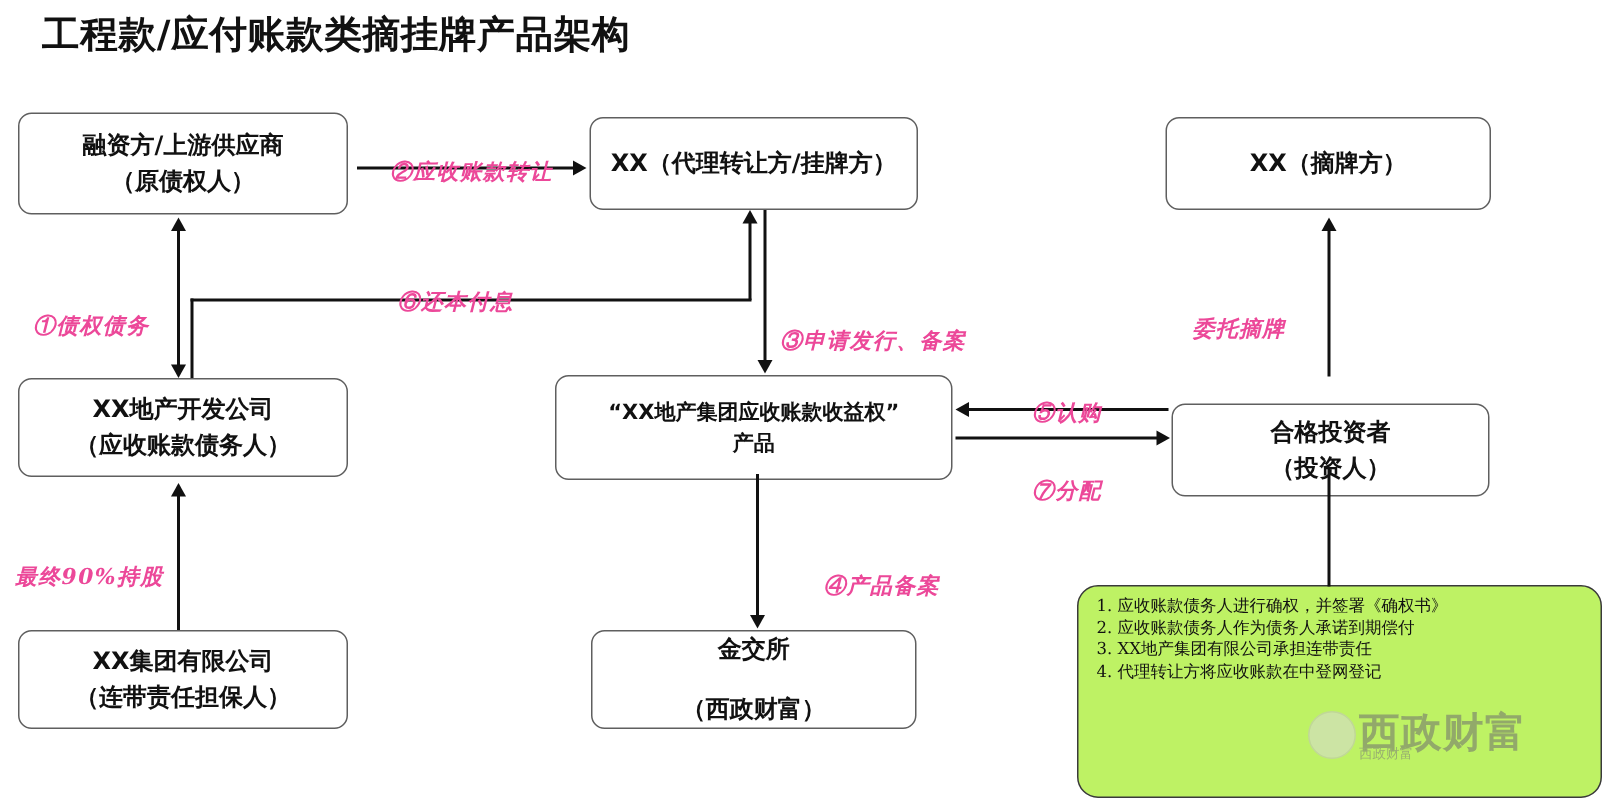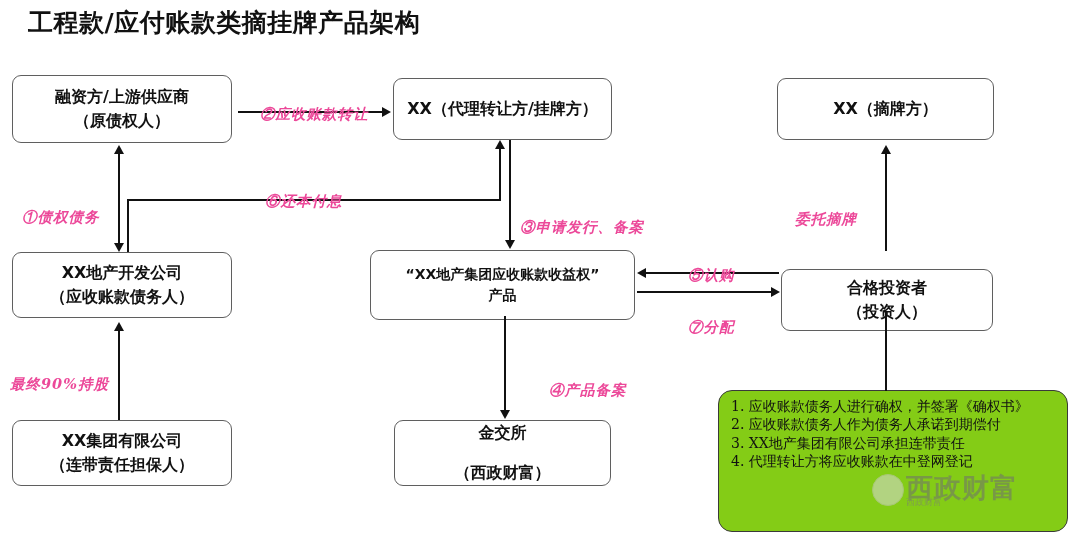--- a/index.html
+++ b/index.html
@@ -24,24 +24,24 @@
     display:flex;flex-direction:column;align-items:center;justify-content:center;
     text-align:center;font-weight:bold;color:#111111;
     font-family:"DejaVu Sans","Liberation Sans",sans-serif;
   }
   .box .l1,.box .l2{display:block;white-space:nowrap;}
   .box .l2{margin-top:3px;}
 
   
   .notes{
     position:absolute;box-sizing:border-box;
-    border:1.6px solid #3a3a3a;border-radius:14px;background:#84cc16;
+    border:1.6px solid #3a3a3a;border-radius:14px;background:#bef264;
     padding:6px 10px 4px 12px;
     font-family:"DejaVu Serif","Liberation Serif",serif;
-    font-size:14px;line-height:1.32;color:#111;
+    font-size:11px;line-height:1.32;color:#111;
   }
   .notes .nline{white-space:normal;}
 
   
   .ln{position:absolute;background:#111111;}
   .vln{width:1.6px;}
   .hln{height:1.6px;}
   .ah{position:absolute;width:0;height:0;}
   .ah-up{border-left:5px solid transparent;border-right:5px solid transparent;border-bottom:9px solid #111111;}
   .ah-down{border-left:5px solid transparent;border-right:5px solid transparent;border-top:9px solid #111111;}

